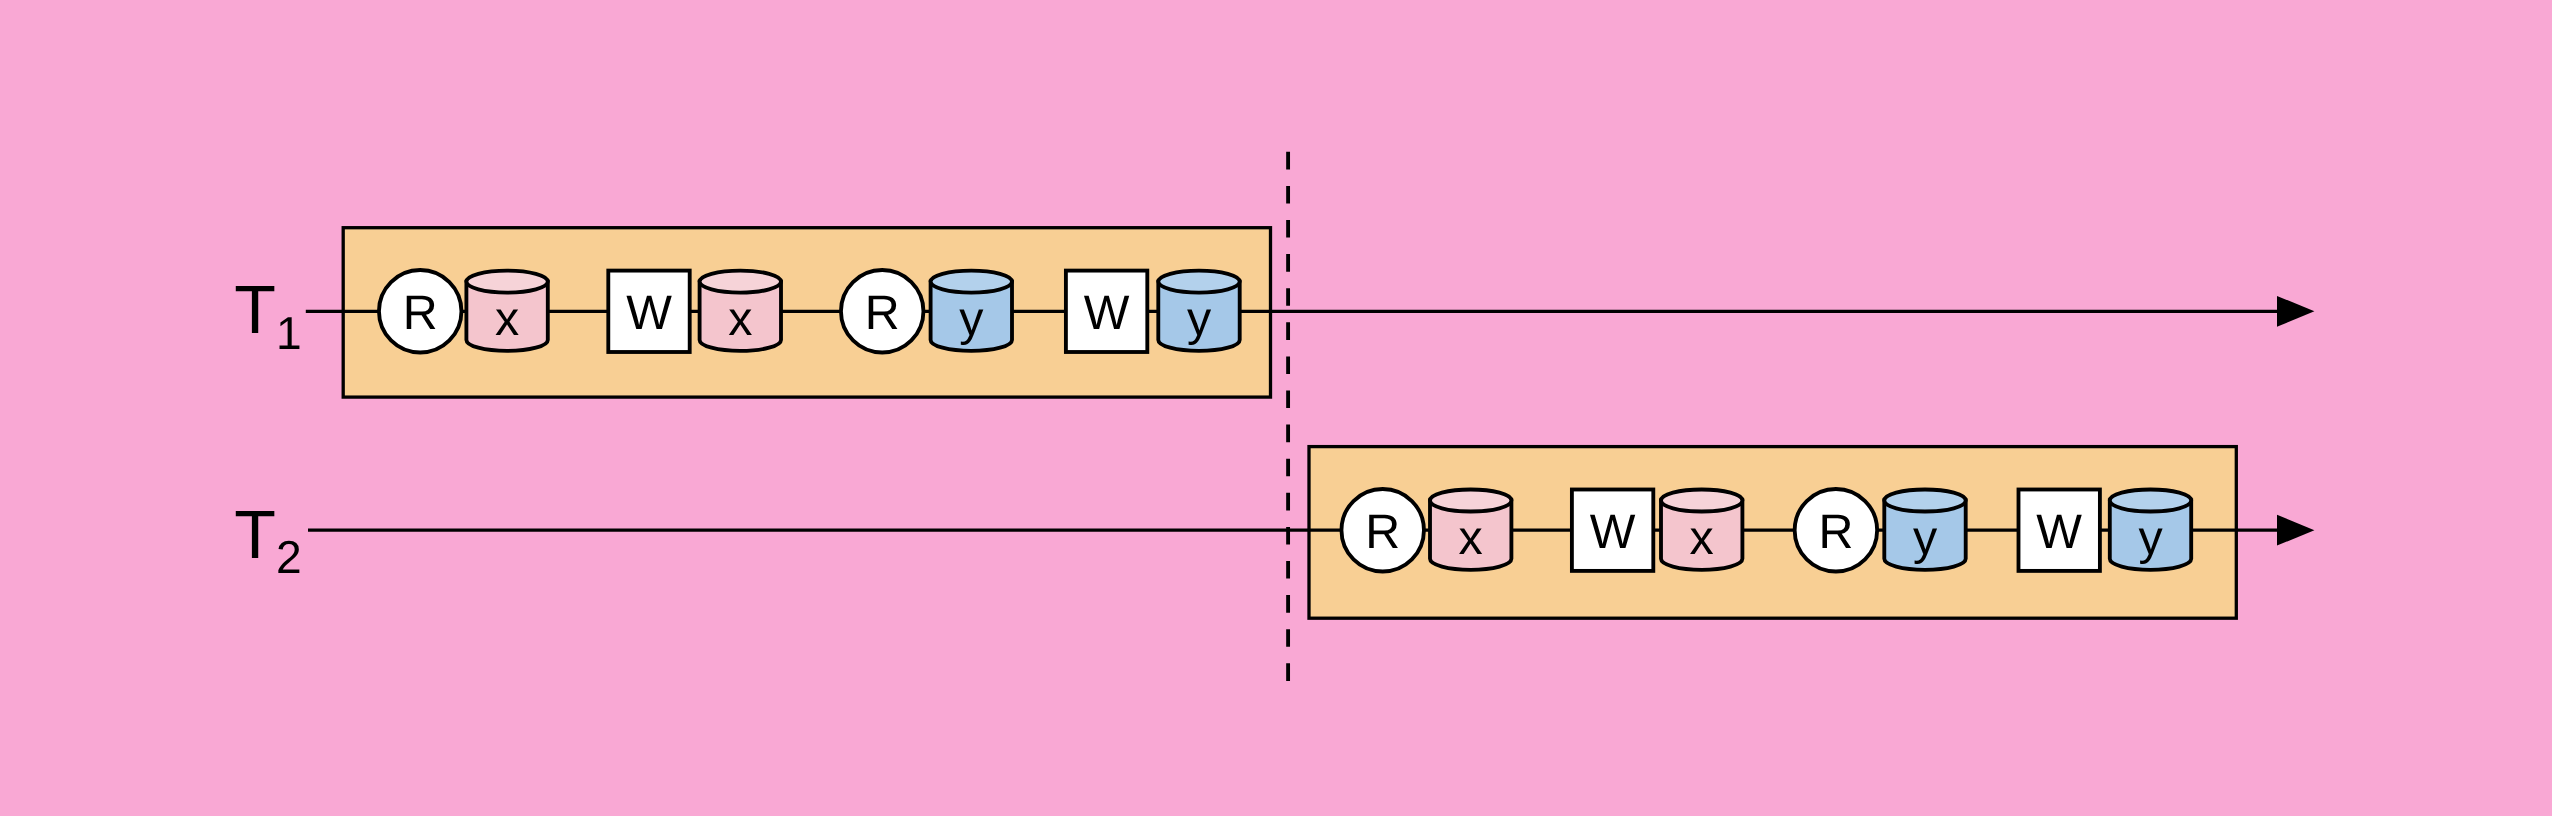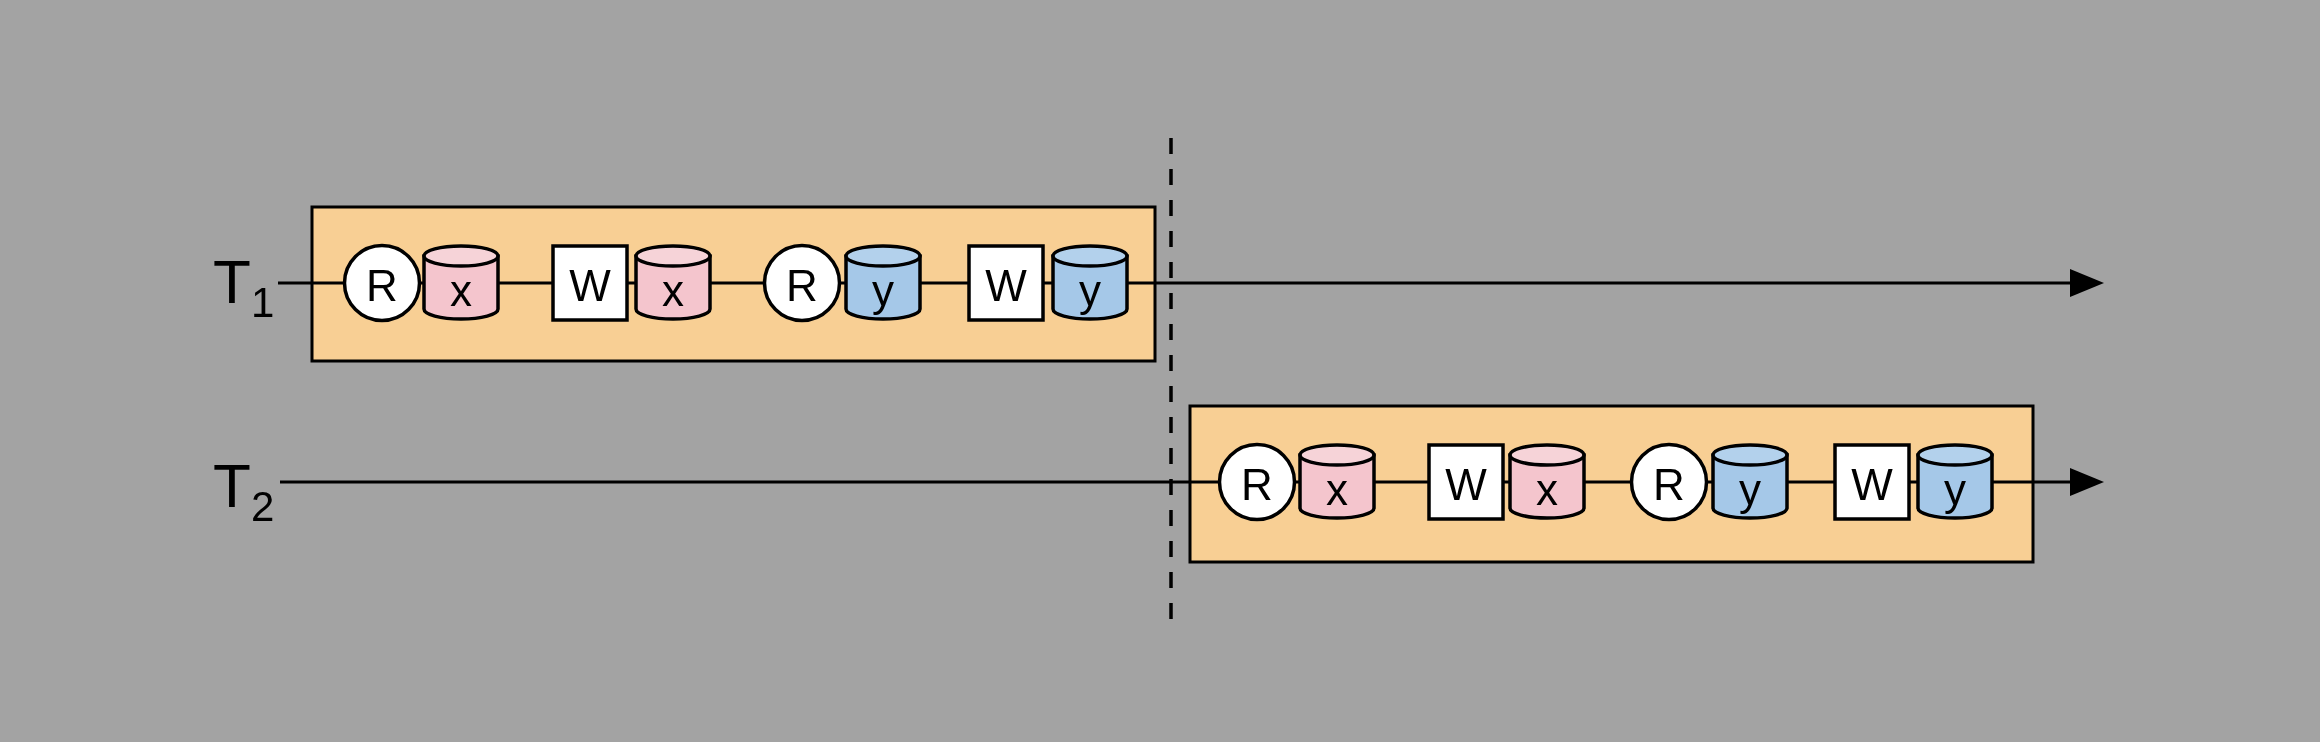--- a/index.html
+++ b/index.html
@@ -1,20 +1,20 @@
 <!DOCTYPE html>
 <html><head>
 <meta charset="utf-8">
 <style>
   html, body { margin: 0; padding: 0; background: #ffffff; }
   .canvas {
     position: relative;
     width: 2320px;
     height: 742px;
-    background: #a3a3a3;
+    background: #f9a8d4;
     overflow: hidden;
   }
   svg { display: block; }
   svg text {
     fill: #000000;
     font-family: "Liberation Sans", "DejaVu Sans", sans-serif;
   }
   .op-label {
     font-size: 44px;
     text-anchor: middle;

